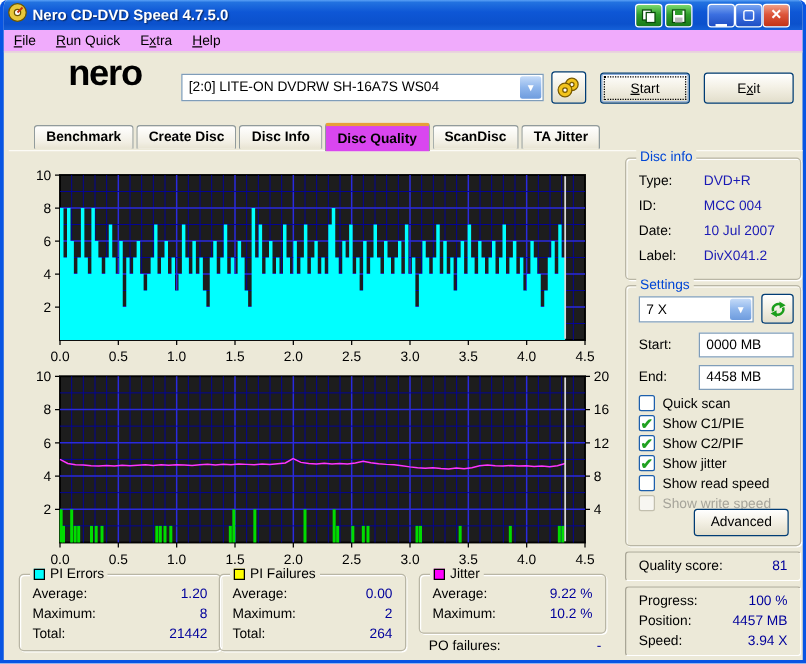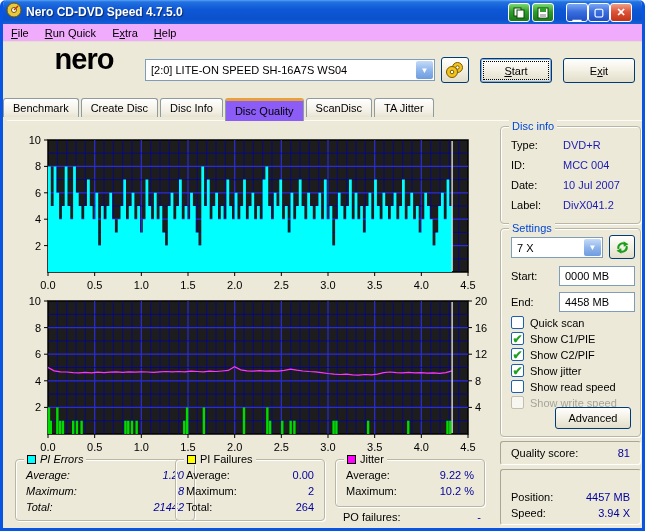--- a/index.html
+++ b/index.html
@@ -36,25 +36,25 @@
       background:linear-gradient(180deg,#C5DBF8,#8FB6EC 50%,#6E9CDE); display:flex; align-items:center; justify-content:center;
       color:#fff; font-size:8px; }
   .drive-combo { left:142px; top:17px; width:290px; height:22px; }
   .btn-xp { background:linear-gradient(180deg,#FFFFFF,#F4F1E6 45%,#E2DECB); border:1px solid #003C74; border-radius:3px;
       font-size:11px; color:#000; display:flex; align-items:center; justify-content:center; }
   .eject-btn { position:absolute; left:438px; top:15px; width:28px; height:26px; }
   .start-btn { position:absolute; left:477px; top:16px; width:72px; height:25px;
       box-shadow:inset 0 0 0 1px #89ABDB; outline:1px dotted #000; outline-offset:-4px; }
   .exit-btn { position:absolute; left:560px; top:16px; width:72px; height:25px; }
   
-  .tabs { position:absolute; left:0; top:98px; height:22px; display:flex; align-items:flex-start; z-index:3; }
+  .tabs { position:absolute; left:24px; top:98px; height:22px; display:flex; align-items:center; z-index:3;font-weight:bold; }
   .tab { height:19px; padding:0 9px; margin-right:2px; display:flex; align-items:center; font-size:11px;
       background:linear-gradient(180deg,#FFFFFF,#F2EFE4 70%,#E8E4D3); border:1px solid #919B9C; border-bottom:none;
       border-radius:3px 3px 0 0; color:#000; }
-  .tab.active { height:23px; background:#8b5cf6; border-top:3px solid #E7A03A; font-size:11px; z-index:4; }
+  .tab.active { height:23px; background:#d946ef; border-top:3px solid #E7A03A; font-size:11px; z-index:4; }
   .tab-page { position:absolute; left:4px; top:120px; width:637px; height:408px; background:#ECE9D8;
       border-top:1px solid #FCFBF6; }
   
   svg text { font-family:"Liberation Sans", sans-serif; }
   .chart1 { position:absolute; left:10px; top:131px; }
   .chart2 { position:absolute; left:10px; top:292px; }
   
   .group { position:absolute; border:1px solid #B9B6A5; border-radius:4px;
       box-shadow:inset 1px 1px 0 #FFFFFF, 1px 1px 0 #FFFFFF; }
   .group-caption { position:absolute; top:-7px; left:8px; background:#ECE9D8; padding:0 3px; font-size:11px;
@@ -126,21 +126,21 @@
   <div class="header">
     <div class="logo">
       <div class="logo-line1">nero</div>
       <div class="logo-line2">
           <span>CD·DVD</span>
           <span class="logo-disc"></span>
           <span>SPEED</span>
         </div>
     </div>
     <div class="combo drive-combo">
-      <span class="combo-text">[2:0]   LITE-ON SPEED SH-16A7S WS04</span>
+      <span class="combo-text">[2:0]   LITE-ON DVDRW SH-16A7S WS04</span>
       <span class="combo-arrow">▼</span>
     </div>
     <div class="btn-xp eject-btn">
       <svg width="20" height="18">
         <circle cx="12.5" cy="6.5" r="5" fill="#F2C41D" stroke="#7A5B00"></circle>
           <circle cx="12.5" cy="6.5" r="1.7" fill="#fff" stroke="#7A5B00"></circle>
         <circle cx="7" cy="11" r="5.5" fill="#F2C41D" stroke="#7A5B00"></circle>
           <circle cx="7" cy="11" r="1.8" fill="#fff" stroke="#7A5B00"></circle>
       </svg>
     </div>
@@ -434,31 +434,35 @@
   </div>
 
   <div class="panel" style="left:497px; top:441px; width:141px; height:24px;">
     <div class="row" style="top:5px">
       <span>Quality score:</span>
       <span class="val">81</span>
     </div>
   </div>
 
   <div class="panel" style="left:497px; top:469px; width:141px; height:56px;">
+    <div class="row" style="top:5px">
+        <span>Progress:</span>
+        <span class="val">100 %</span>
+      </div>
     <div class="row" style="top:21px">
         <span>Position:</span>
         <span class="val">4457 MB</span>
       </div>
     <div class="row" style="top:37px">
         <span>Speed:</span>
         <span class="val">3.94 X</span>
       </div>
   </div>
 
-  <div class="group" style="left:12px; top:459px; width:180px; height:62px;font-style:italic;">
+  <div class="group" style="left:12px; top:459px; width:162px; height:62px;">
     <div class="group-caption">
         <span class="legend-sq" id="leg-pie" style="background: rgb(0, 255, 255);"></span>
         <span>PI Errors</span>
       </div>
     <div class="row" style="top:9px">
         <span>Average:</span>
         <span class="val">1.20</span>
       </div>
     <div class="row" style="top:25px">
         <span>Maximum:</span>

